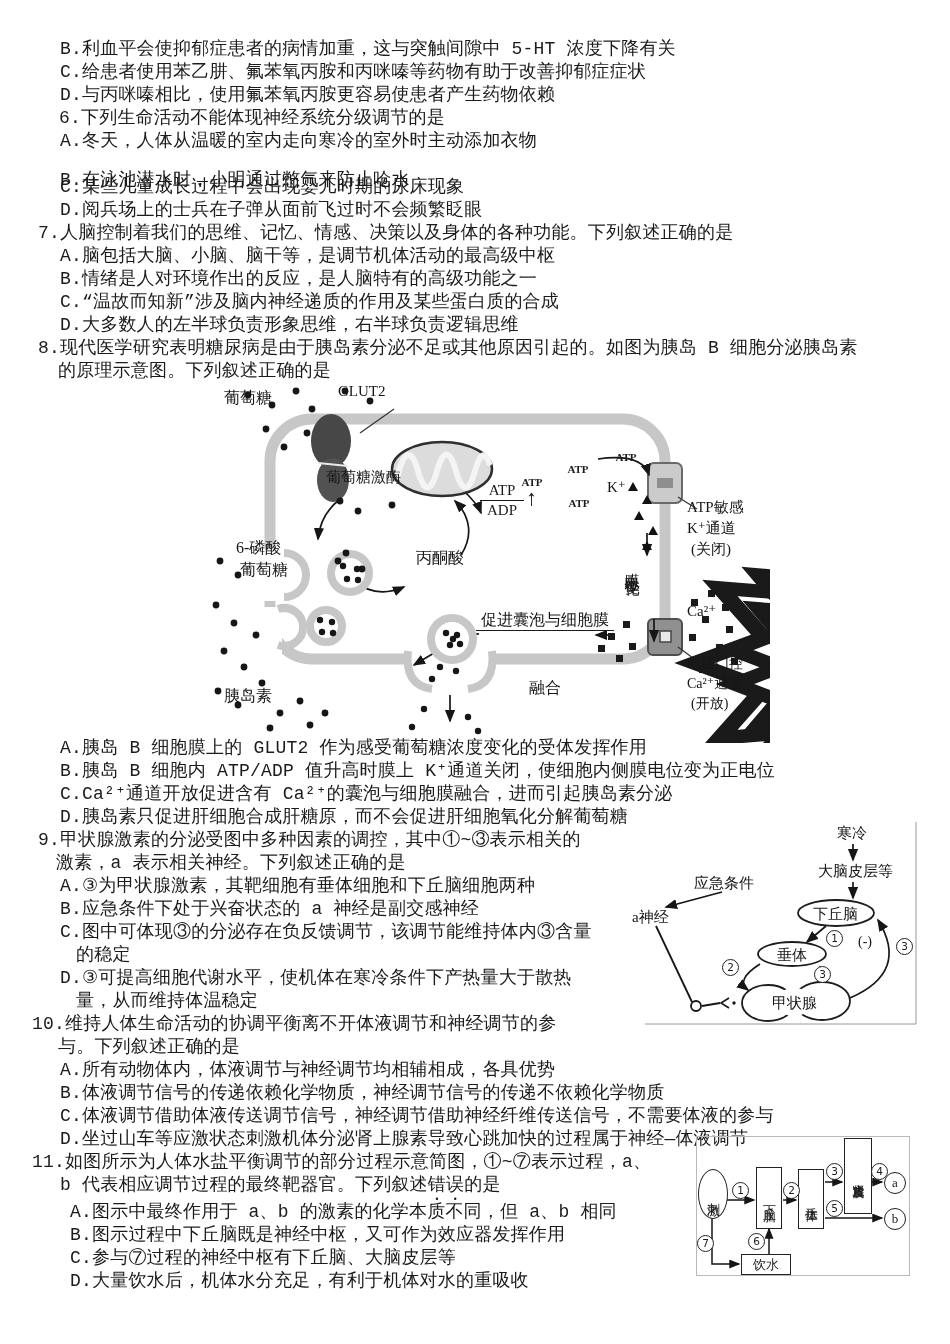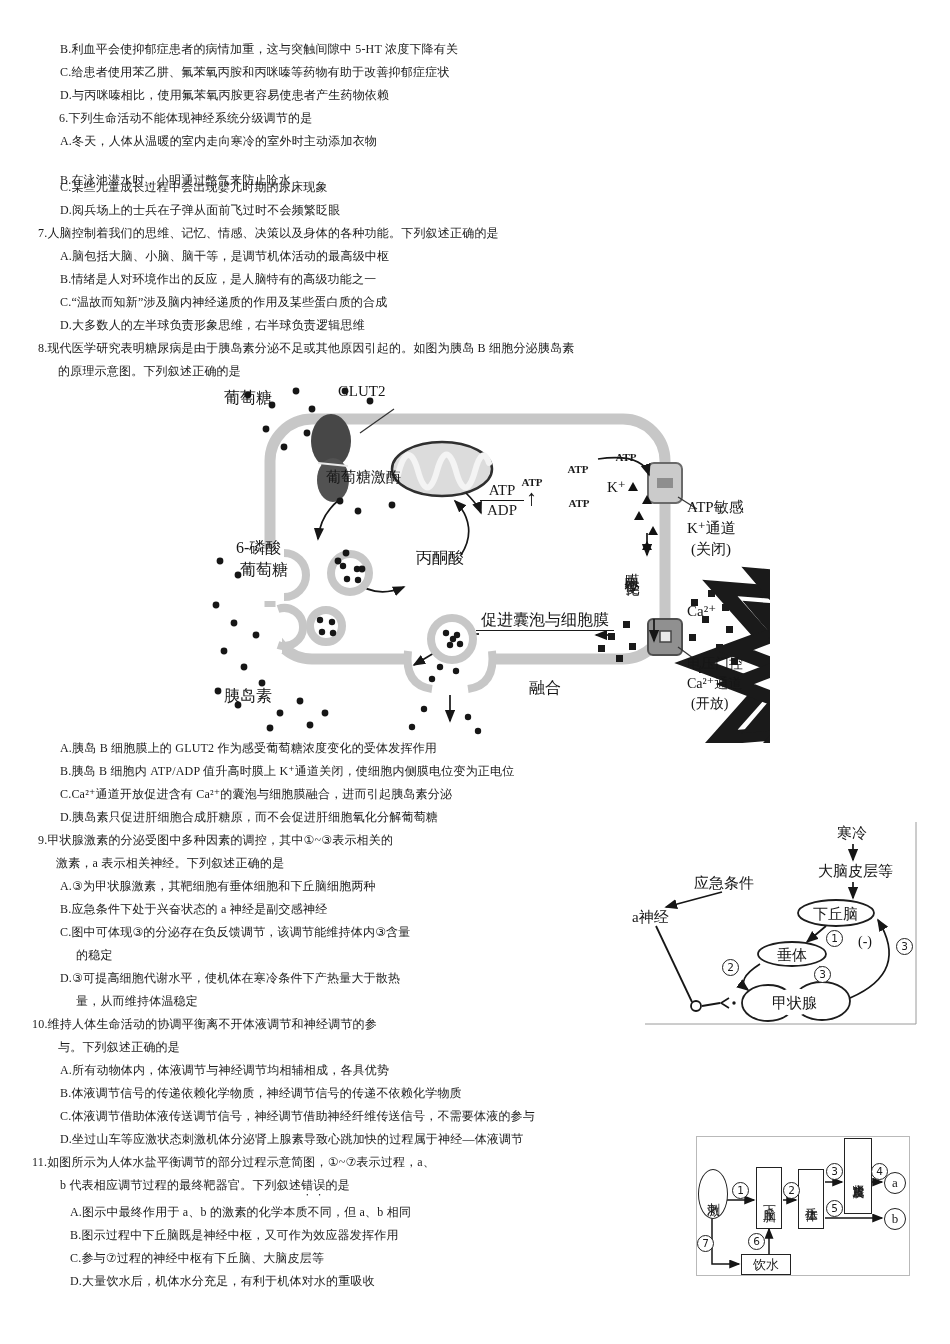--- a/index.html
+++ b/index.html
@@ -1,18 +1,18 @@
 <!DOCTYPE html>
 <html><head>
 <meta charset="utf-8">
 <style>
   html,body{margin:0;padding:0;background:#e9e9e9;}
   .page{position:relative;width:950px;height:1344px;background:#ffffff;overflow:hidden;
         font-family:"Liberation Serif","DejaVu Sans",serif;color:#1b1b1b;}
-  .tline{position:absolute;font-size:12px;line-height:22px;white-space:nowrap;letter-spacing:0.2px;}
+  .tline{position:absolute;font-size:18px;line-height:22px;white-space:nowrap;letter-spacing:0.2px;font-family:Liberation Mono, monospace;}
   .emph{ -webkit-text-emphasis-style:dot; -webkit-text-emphasis-position:under right;
          text-emphasis-style:dot; text-emphasis-position:under right;}
   
   .fig{position:absolute;}
   .fig svg{position:absolute;left:0;top:0;}
   .flabel{position:absolute;font-size:15px;line-height:17px;white-space:nowrap;color:#161616;}
   .flabel.s14{font-size:14px;}
   .flabel.s16{font-size:16px;}
   .vert{writing-mode:vertical-rl;text-orientation:upright;letter-spacing:2px;}
   .fraction{position:absolute;width:44px;text-align:center;font-size:15px;line-height:19px;}

